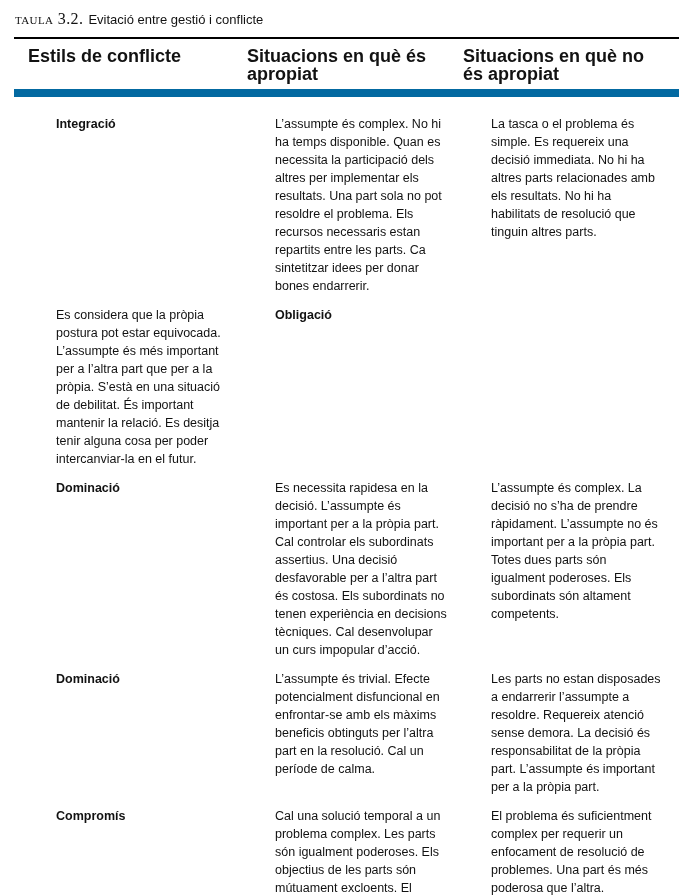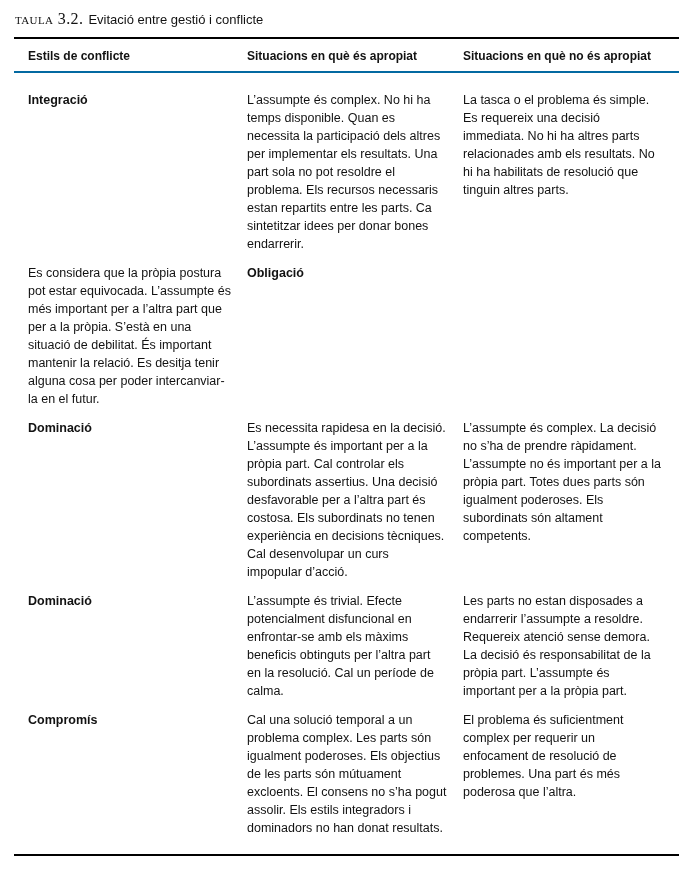--- a/index.html
+++ b/index.html
@@ -32,41 +32,42 @@
     letter-spacing: 0.4px;
     margin-right: 5px;
   }
   .conflict-table {
     border-top: 2px solid #000;
   }
   .thead {
     display: grid;
     grid-template-columns: 219px 216px 216px;
     padding: 8px 0 6px 14px;
-    border-bottom: 2px solid #0369a1;
+    border-bottom: 8px solid #0369a1;
     font-weight: bold;
-    font-size: 12px;
+    font-size: 18px;
     line-height: 18px;
   }
   .thead .cell {
     padding-right: 16px;
   }
   .tbody {
     padding: 18px 0 6px 14px;
     border-bottom: 2px solid #000;
   }
   .trow {
     display: grid;
     grid-template-columns: 219px 216px 216px;
     margin-bottom: 11px;
     font-size: 12.5px;
     line-height: 18px;
   }
   .trow .cell {
     padding-right: 16px;
+    margin-left: 28px;
   }
   .style-cell {
     font-weight: bold;
   }
 </style>
 </head>
 <body>
 
 <div class="page">
 

